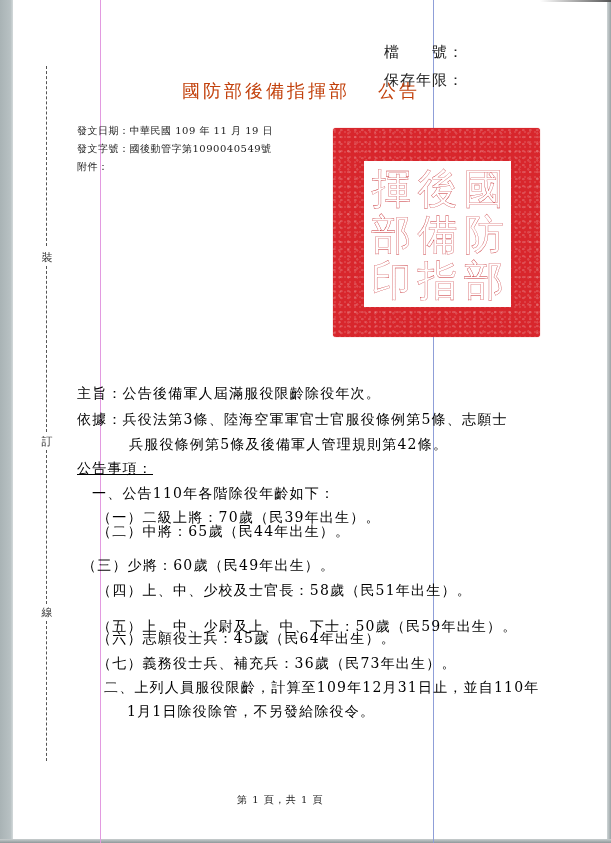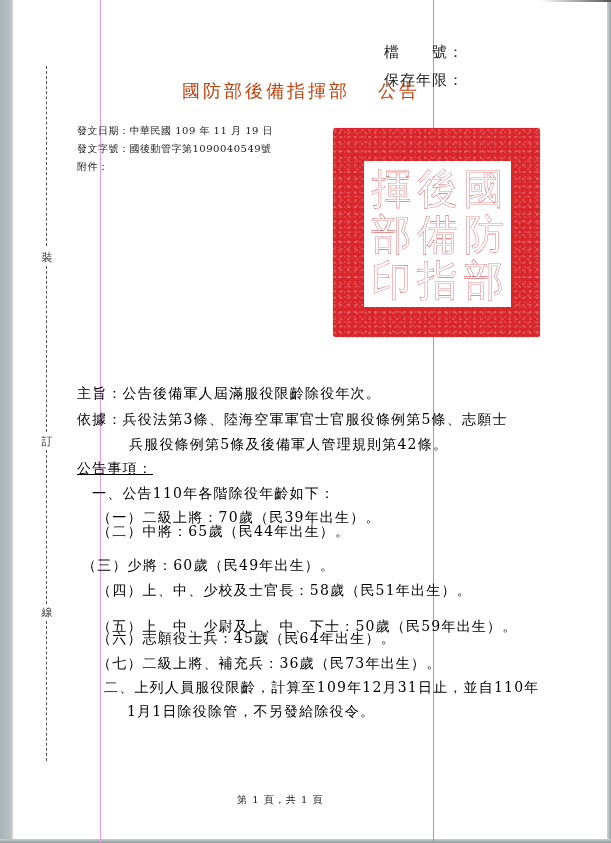--- a/index.html
+++ b/index.html
@@ -183,21 +183,21 @@
 <div class="body-line" style="left:97px;top:582px;">
   <span>（四）</span><span>上、中、少校及士官長：58歲（民51年出生）。</span>
 </div>
 <div class="body-line" style="left:97px;top:606px;margin-top:12px;">
   <span>（五）</span><span>上、中、少尉及上、中、下士：50歲（民59年出生）。</span>
 </div>
 <div class="body-line" style="left:97px;top:630px;">
   <span>（六）</span><span>志願役士兵：45歲（民64年出生）。</span>
 </div>
 <div class="body-line" style="left:97px;top:655px;">
-  <span>（七）</span><span>二級上將、補充兵：36歲（民73年出生）。</span>
+  <span>（七）</span><span>義務役士兵、補充兵：36歲（民73年出生）。</span>
 </div>
 
 <div class="body-line" style="left:92px;top:679px;margin-left:12px;">
   <span>二、</span><span>上列人員服役限齡，計算至109年12月31日止，並自110年</span>
 </div>
 <div class="body-line" style="left:127px;top:703px;">1月1日除役除管，不另發給除役令。</div>
 
 <div class="footer">第 1 頁，共 1 頁</div>
 
 </body></html>

